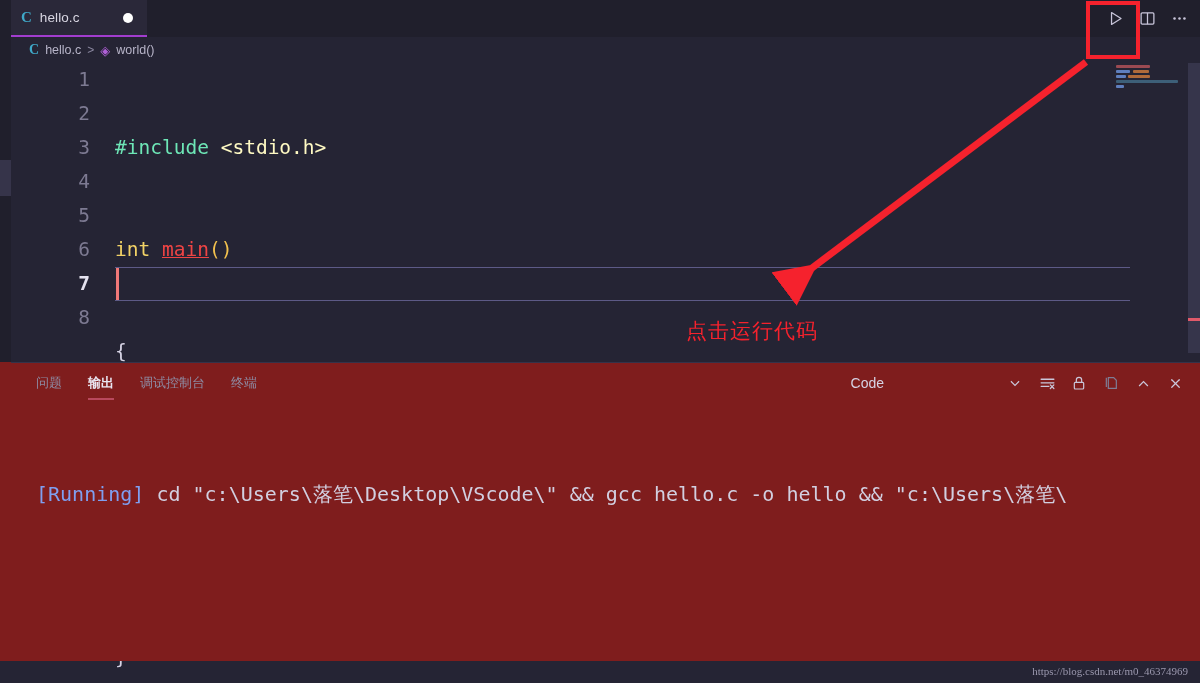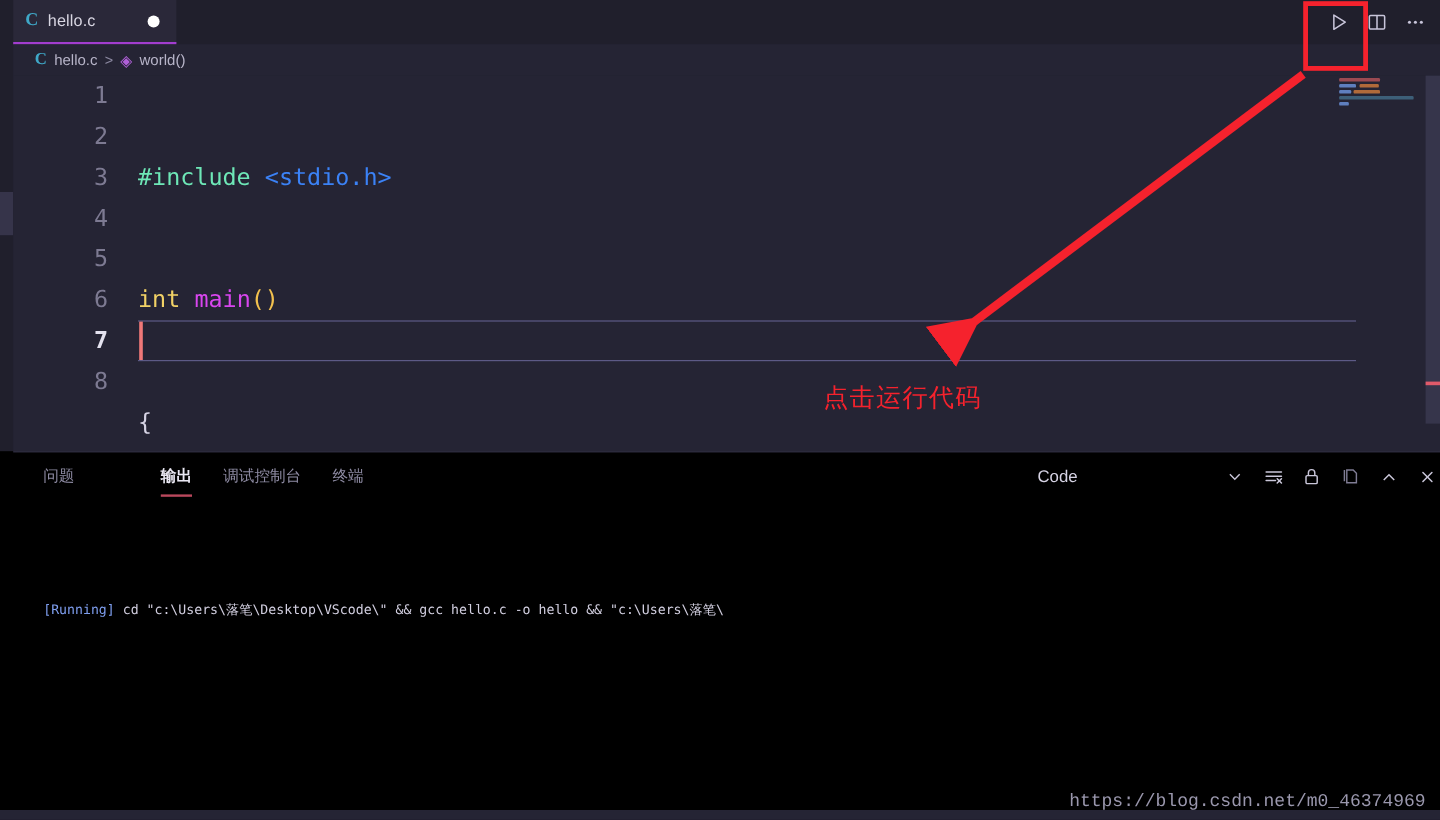--- a/index.html
+++ b/index.html
@@ -96,23 +96,23 @@
     position: absolute; left: 104px; right: 70px; top: 204px; height: 34px;
     border-top: 1px solid #5d5a86; border-bottom: 1px solid #5d5a86;
   }
   .cursor {
     position: absolute; left: 105px; top: 205px; width: 2.5px; height: 32px;
     background: #f07878;
   }
 
   
   .t-pre   { color: #6ee7b7; }
-  .t-inc   { color: #3b82f6; margin-top: 28px; }
+  .t-inc   { color: #fef9c3; margin-top: 28px; }
   .t-kw    { color: #f2d266; }
-  .t-fn    { color: #d946ef; }
+  .t-fn    { color: #ef4444; text-decoration: underline; }
   .t-punct { color: #f2c14e; }
   .t-brace { color: #d6d3e4; }
   .t-str   { color: #f2844b; }
   .t-num   { color: #f2596f; }
   .t-semi  { color: #f2c14e; }
 
   
   .minimap {
     position: absolute; right: 12px; top: 63px; width: 72px; height: 315px;
   }
@@ -128,58 +128,58 @@
 
   
   .anno-arrow { position: absolute; left: 0; top: 0; width: 1200px; height: 683px; pointer-events: none; z-index: 25; }
   .anno-text {
     position: absolute; left: 686px; top: 317px;
     color: #f5222d; font-size: 21px; font-family: "DejaVu Sans", sans-serif;
     letter-spacing: 1px; z-index: 26;
   }
 
   
-  .panel { position: absolute; left: 0; top: 376px; width: 1200px; height: 299px; background: #000000; }
+  .panel { position: absolute; left: 0; top: 362px; width: 1200px; height: 299px; background: #7f1d1d; }
   .panel-topline { position: absolute; left: 11px; top: 0; width: 1189px; height: 1px; background: #35334a; }
   .panel-header {
     position: absolute; left: 0; top: 1px; width: 1200px; height: 40px;
     display: flex; align-items: center;
   }
   .panel-tabs { display: flex; align-items: center; gap: 26px; padding-left: 36px; height: 40px; }
   .ptab {
     position: relative; height: 40px; display: flex; align-items: center;
     font-size: 13px; color: #8e8ba3; font-family: "DejaVu Sans", sans-serif;
   }
-  .ptab.active { color: #e9e7f2; font-weight: bold; margin-left: 46px; }
+  .ptab.active { color: #e9e7f2; font-weight: bold; }
   .ptab.active::after {
     content: ""; position: absolute; left: 0; right: 0; bottom: 3px; height: 2px; background: #b9485c;
   }
-  .panel-right { margin-left: auto; display: flex; align-items: center; gap: 10px; padding-right: 0; }
+  .panel-right { margin-left: auto; display: flex; align-items: center; gap: 10px; padding-right: 14px; }
   .code-select {
     display: flex; align-items: center; gap: 120px;
     font-size: 14px; color: #d6d3e4;
   }
   .pi {
     width: 22px; height: 22px; display: flex; align-items: center; justify-content: center;
     color: #cac7da;
   }
 
   
   .output {
     position: absolute; left: 0; top: 41px; width: 1200px; height: 264px;
     padding: 8px 16px 0 36px;
     font-family: "DejaVu Sans Mono", "Liberation Mono", monospace;
-    font-size: 11px; line-height: 33.5px;
+    font-size: 20px; line-height: 33.5px;
     color: #d2cfe0; white-space: pre; overflow: hidden;
   }
   .o-tag  { color: #7f9ff0; }
 
   .watermark {
     position: absolute; right: 12px; bottom: 6px;
-    font-size: 15px; color: #9a97ad; font-family: Liberation Mono, monospace;
+    font-size: 11px; color: #9a97ad; font-family: Liberation Serif, serif;
   }
 </style>
 </head>
 <body>
 
 <div id="app">
 
   <div class="activity-strip">
     <div class="activity-item"></div>
   </div>

